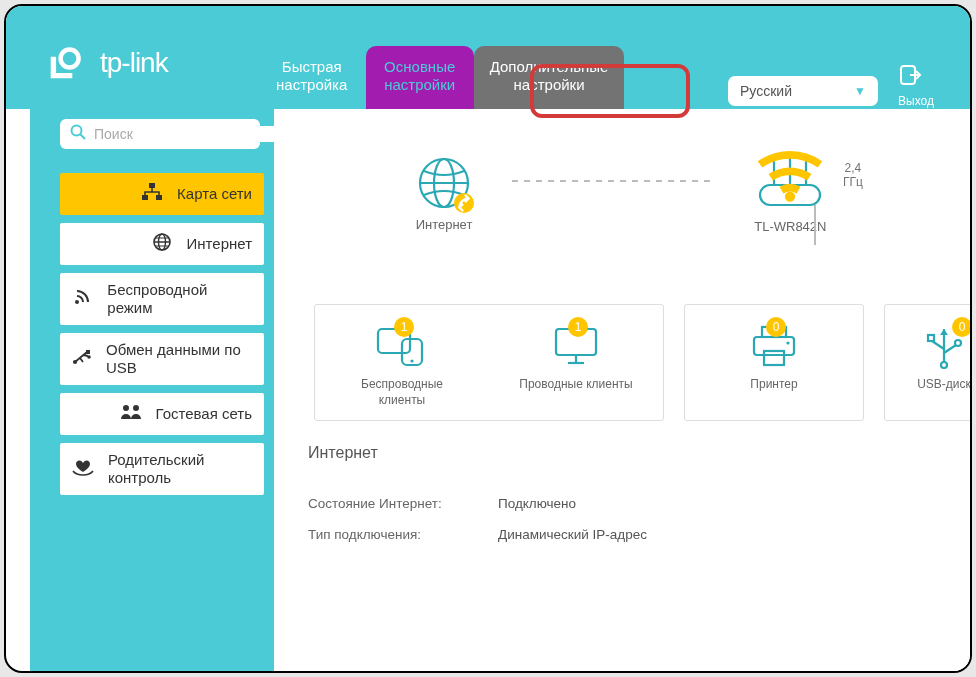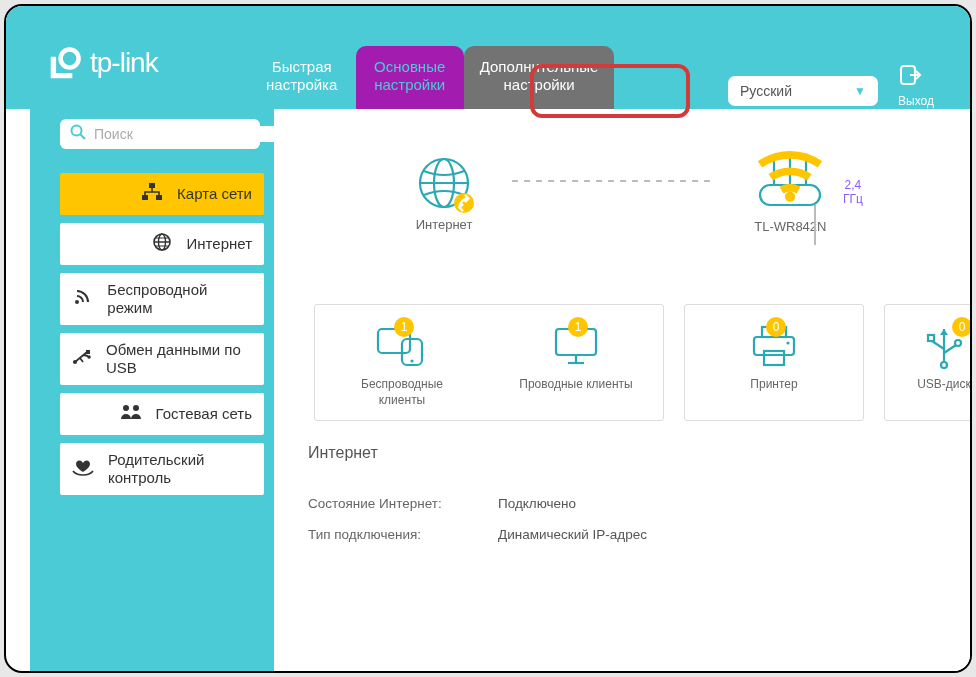--- a/index.html
+++ b/index.html
@@ -28,21 +28,21 @@
     align-items: flex-end;
     position: relative;
     flex-shrink: 0;
   }
   .logo-area {
     display: flex;
     align-items: center;
     color: #fff;
     padding-left: 42px;
     padding-bottom: 28px;
-    gap: 6px;
+    gap: 16px;
   }
   .logo-mark {
     width: 36px; height: 36px;
     position: relative;
   }
   .logo-mark svg { width: 36px; height: 36px; }
   .logo-text { font-size: 28px; font-weight: 400; letter-spacing: -1px; }
   .tabs {
     display: flex;
     align-items: flex-end;
@@ -180,22 +180,22 @@
   .globe-badge {
     position: absolute; right: -2px; bottom: -2px;
     width: 20px; height: 20px; border-radius: 50%;
     background: #ffc600; color:#fff; font-size:11px;
     display:flex; align-items:center; justify-content:center;
   }
   .router-icon { width: 76px; height: 60px; margin: 0 auto; position: relative; }
   .router-icon svg { width: 76px; height: 60px; }
   .wifi-badge {
     position: absolute; right: -44px; top: -10px;
-    color: #8b5cf6; font-size: 12px;
-    display: flex; align-items: flex-end; gap: 5px;
+    color: #737373; font-size: 12px;
+    display: flex; align-items: center; gap: 5px;
   }
   .hline {
     width: 200px;
     height: 2px;
     background: repeating-linear-gradient(90deg, #bbb 0 6px, transparent 6px 12px);
     align-self: center;
     margin-top: -26px;
   }
   .down-line {
     position: absolute;

